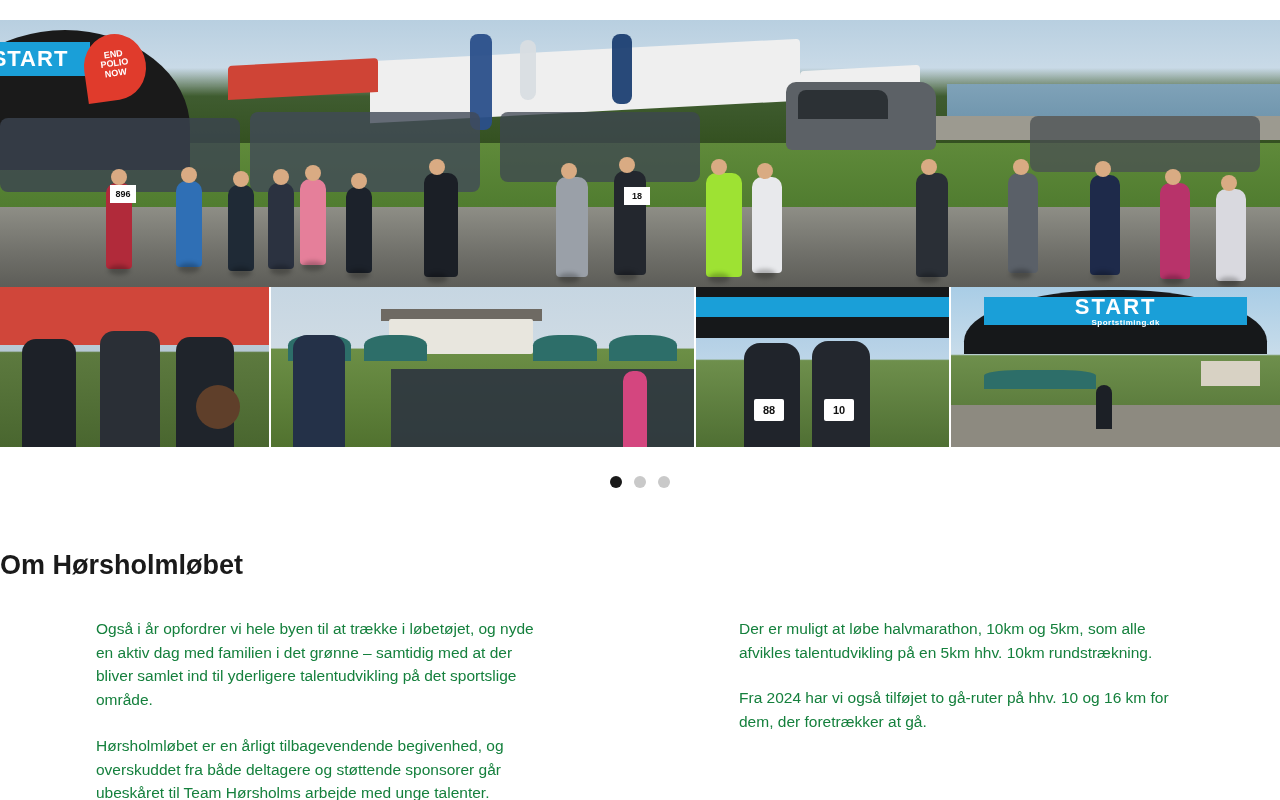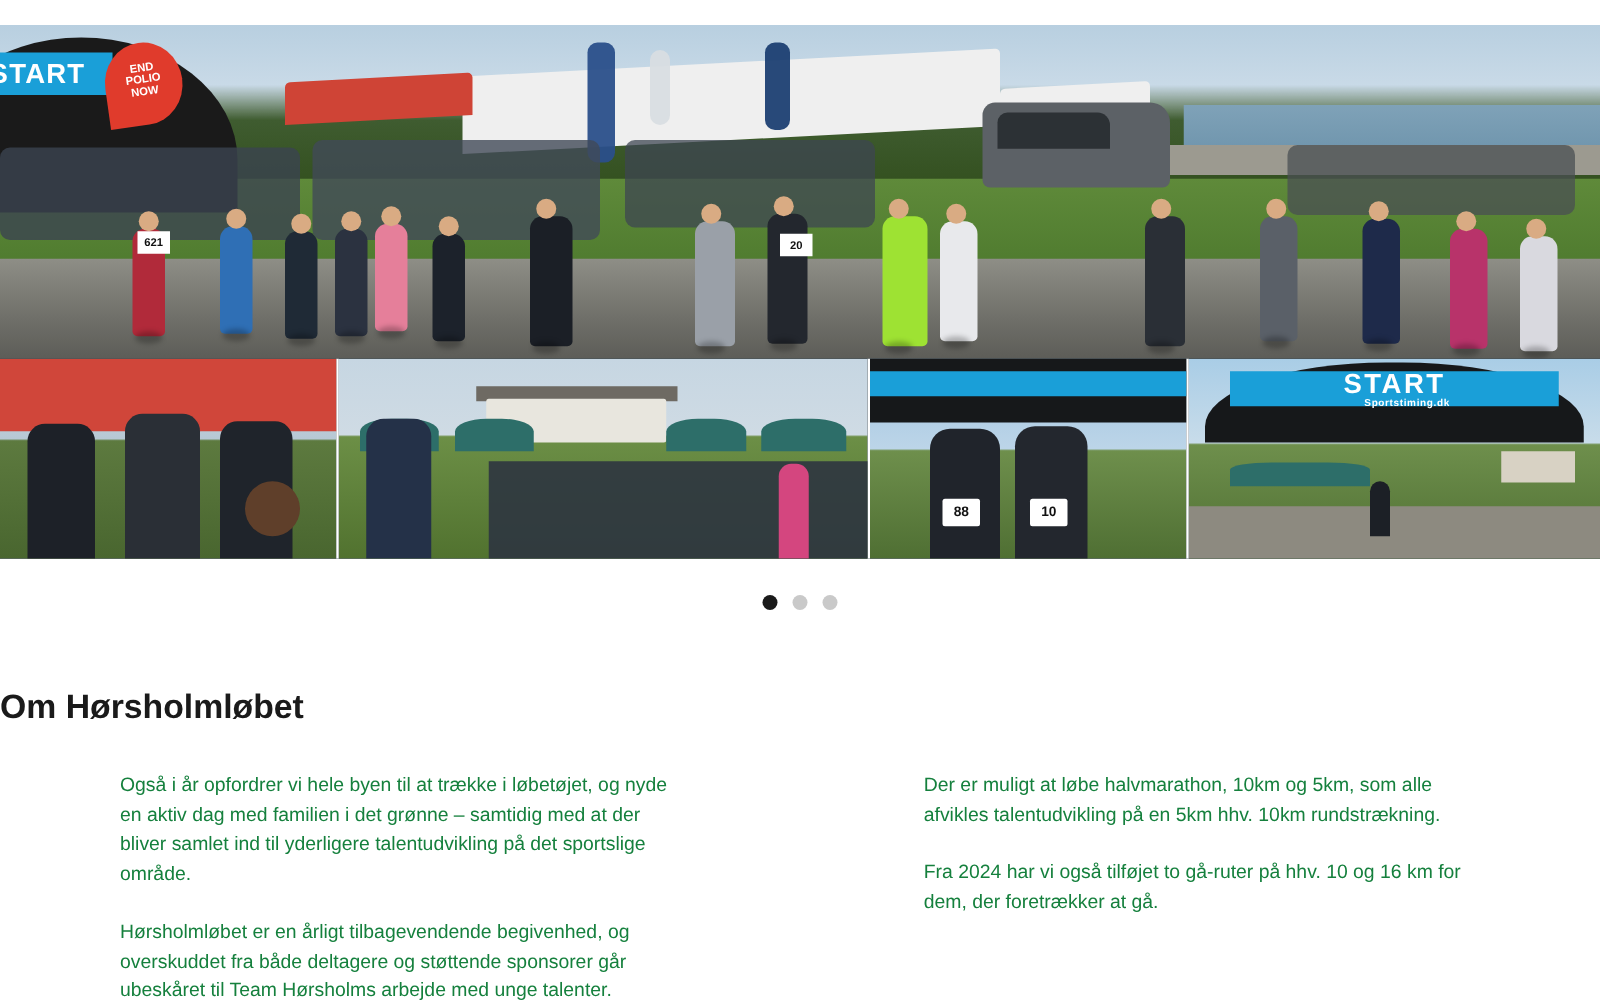--- a/index.html
+++ b/index.html
@@ -287,22 +287,22 @@
         <div class="runner" style="left:556px; bottom:10px; width:32px; height:100px; background:#9aa0a8;"></div>
         <div class="runner" style="left:614px; bottom:12px; width:32px; height:104px; background:#23272e;"></div>
         <div class="runner" style="left:706px; bottom:10px; width:36px; height:104px; background:#9ee233;"></div>
         <div class="runner" style="left:752px; bottom:14px; width:30px; height:96px; background:#e8e9ec;"></div>
         <div class="runner" style="left:916px; bottom:10px; width:32px; height:104px; background:#2a2f36;"></div>
         <div class="runner" style="left:1008px; bottom:14px; width:30px; height:100px; background:#5a6068;"></div>
         <div class="runner" style="left:1090px; bottom:12px; width:30px; height:100px; background:#1e2a4a;"></div>
         <div class="runner" style="left:1160px; bottom:8px; width:30px; height:96px; background:#b8336a;"></div>
         <div class="runner" style="left:1216px; bottom:6px; width:30px; height:92px; background:#d9d9df;"></div>
 
-        <div style="position:absolute; left:624px; bottom:82px; width:26px; height:18px; background:#fff; color:#111; font-size:9px; font-weight:bold; display:flex; align-items:center; justify-content:center;">20</div>
-        <div style="position:absolute; left:110px; bottom:84px; width:26px; height:18px; background:#fff; color:#111; font-size:9px; font-weight:bold; display:flex; align-items:center; justify-content:center;">621</div>
+        <div style="position:absolute; left:624px; bottom:82px; width:26px; height:18px; background:#fff; color:#111; font-size:9px; font-weight:bold; display:flex; align-items:center; justify-content:center;">18</div>
+        <div style="position:absolute; left:110px; bottom:84px; width:26px; height:18px; background:#fff; color:#111; font-size:9px; font-weight:bold; display:flex; align-items:center; justify-content:center;">896</div>
       </div>
     </div>
 
     <div class="thumbs">
 
       <div class="thumb thumb-1">
         <div class="t1-sky"></div>
         <div class="t1-canopy"></div>
         <div class="t1-person" style="left:22px; width:54px; height:108px; background:#1d2128;"></div>
         <div class="t1-person" style="left:100px; width:60px; height:116px; background:#2a2f36;"></div>

